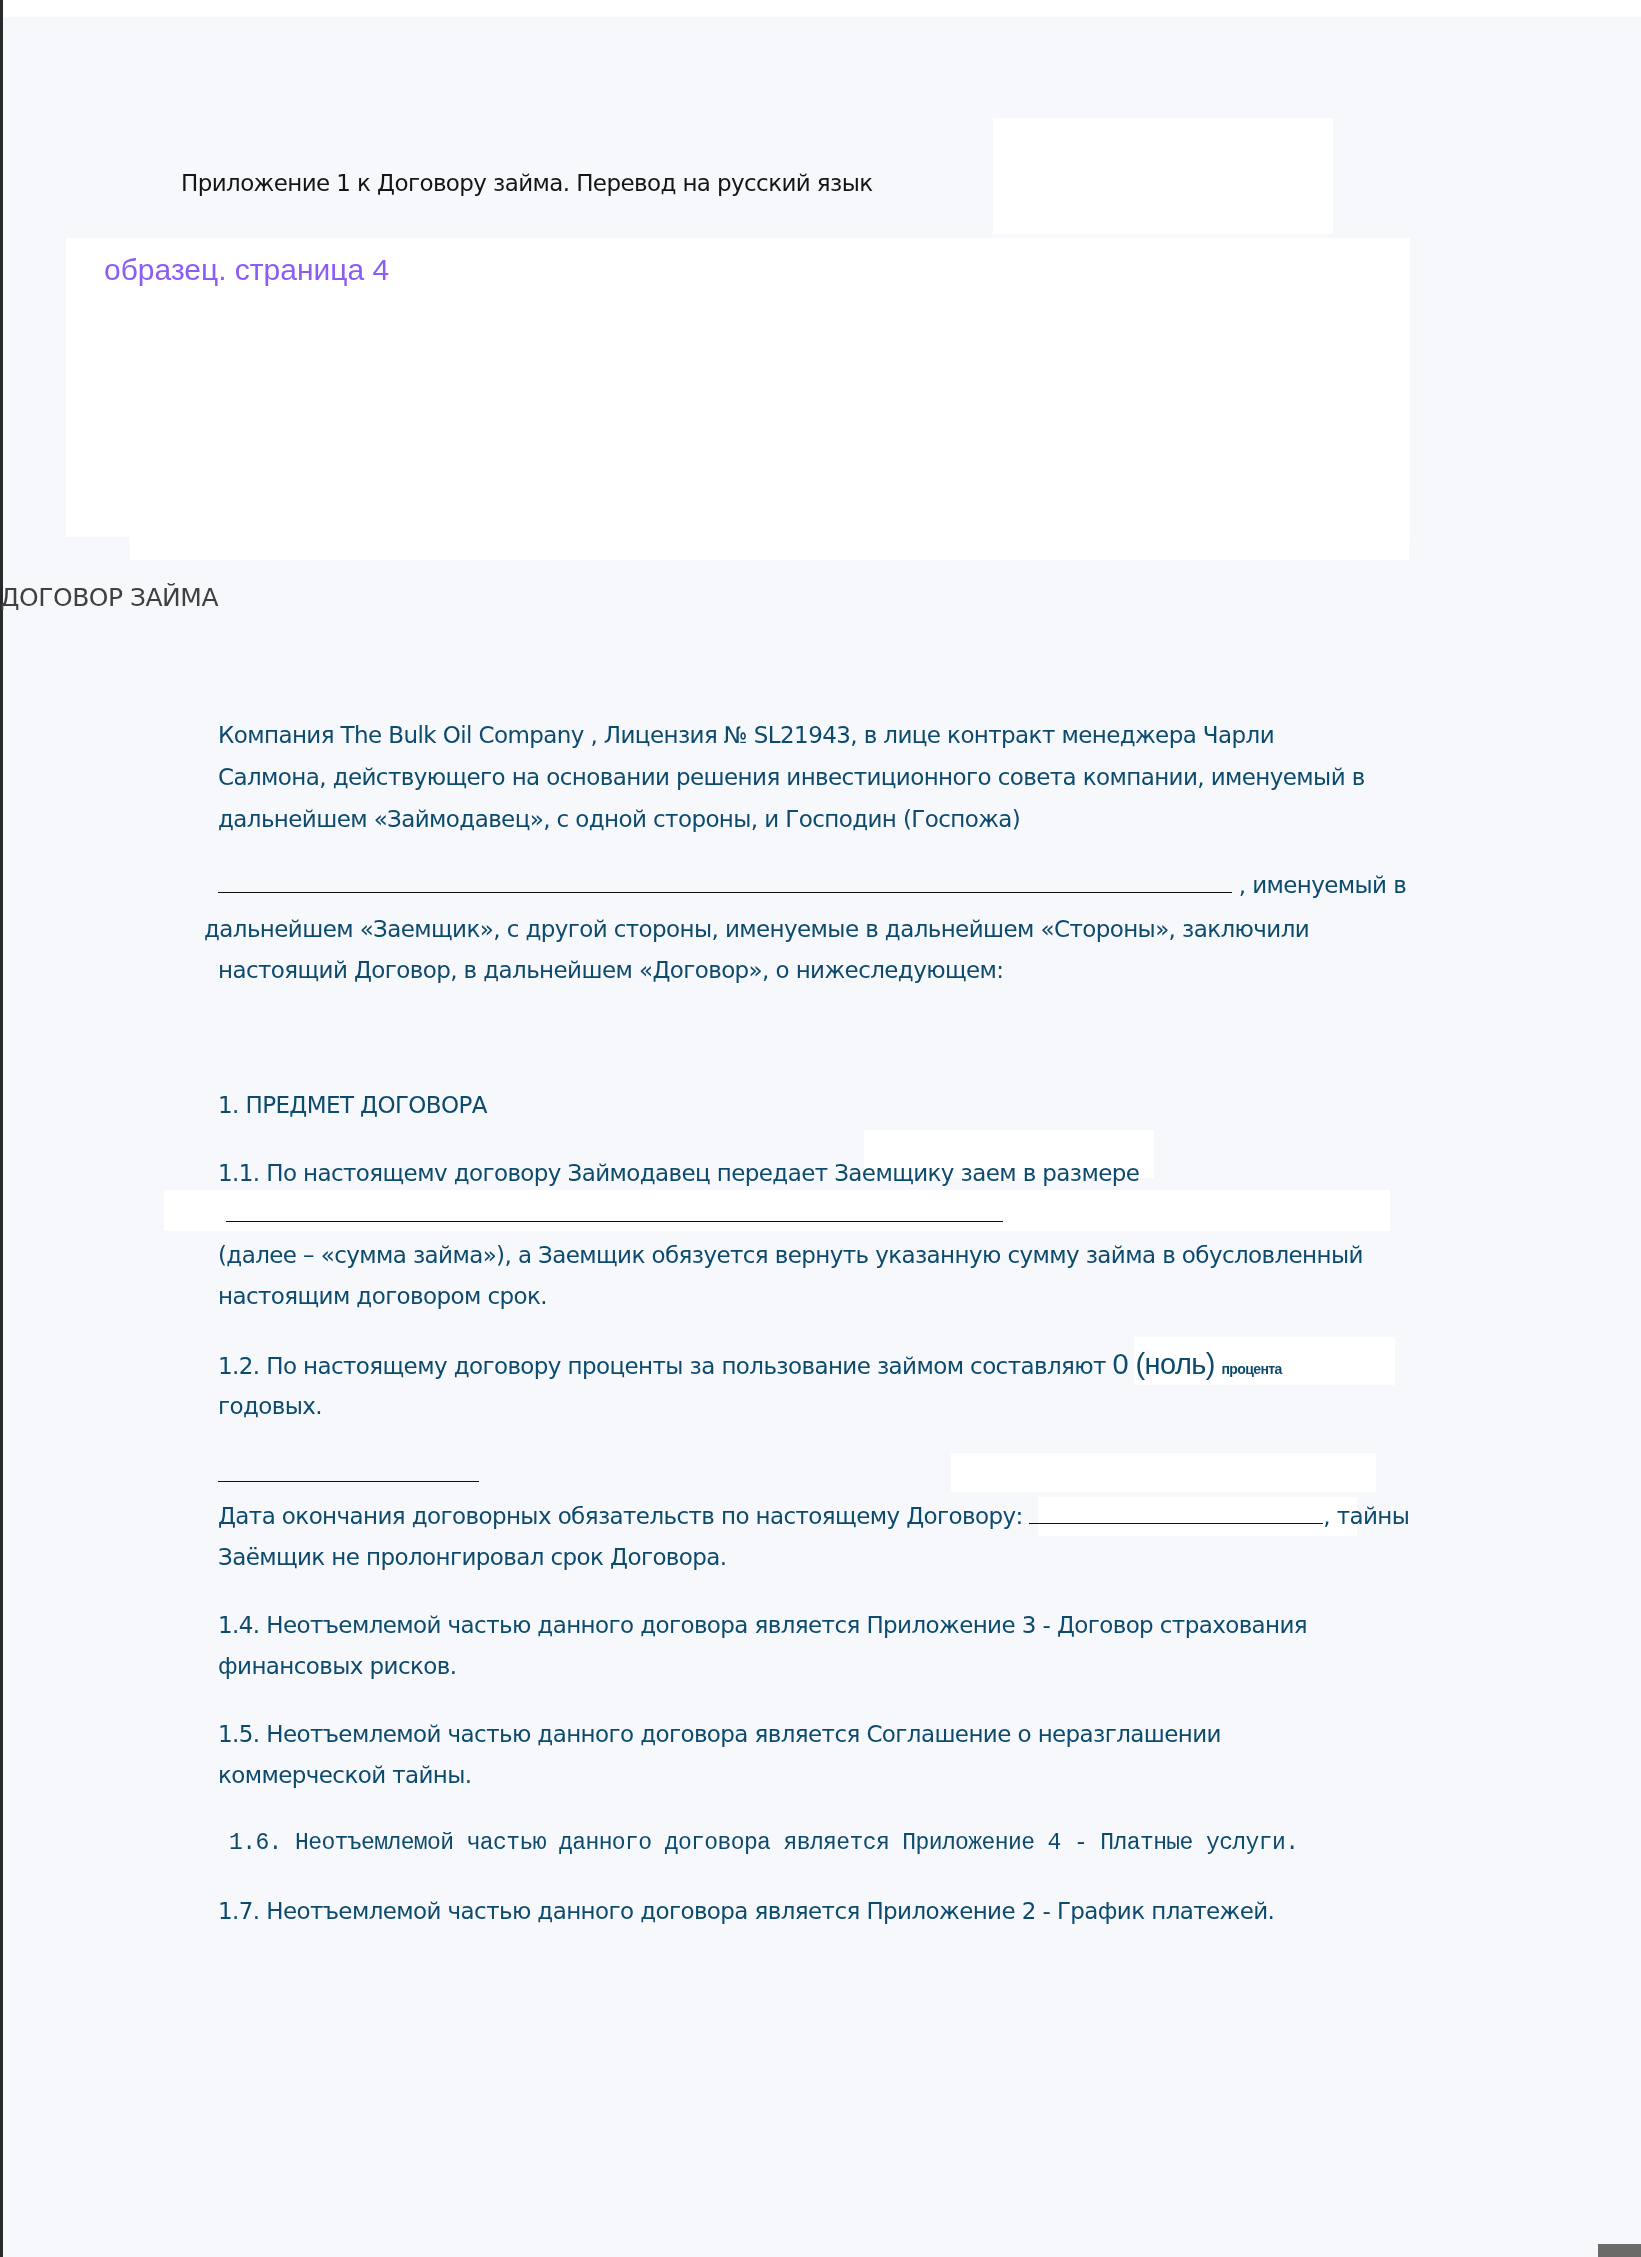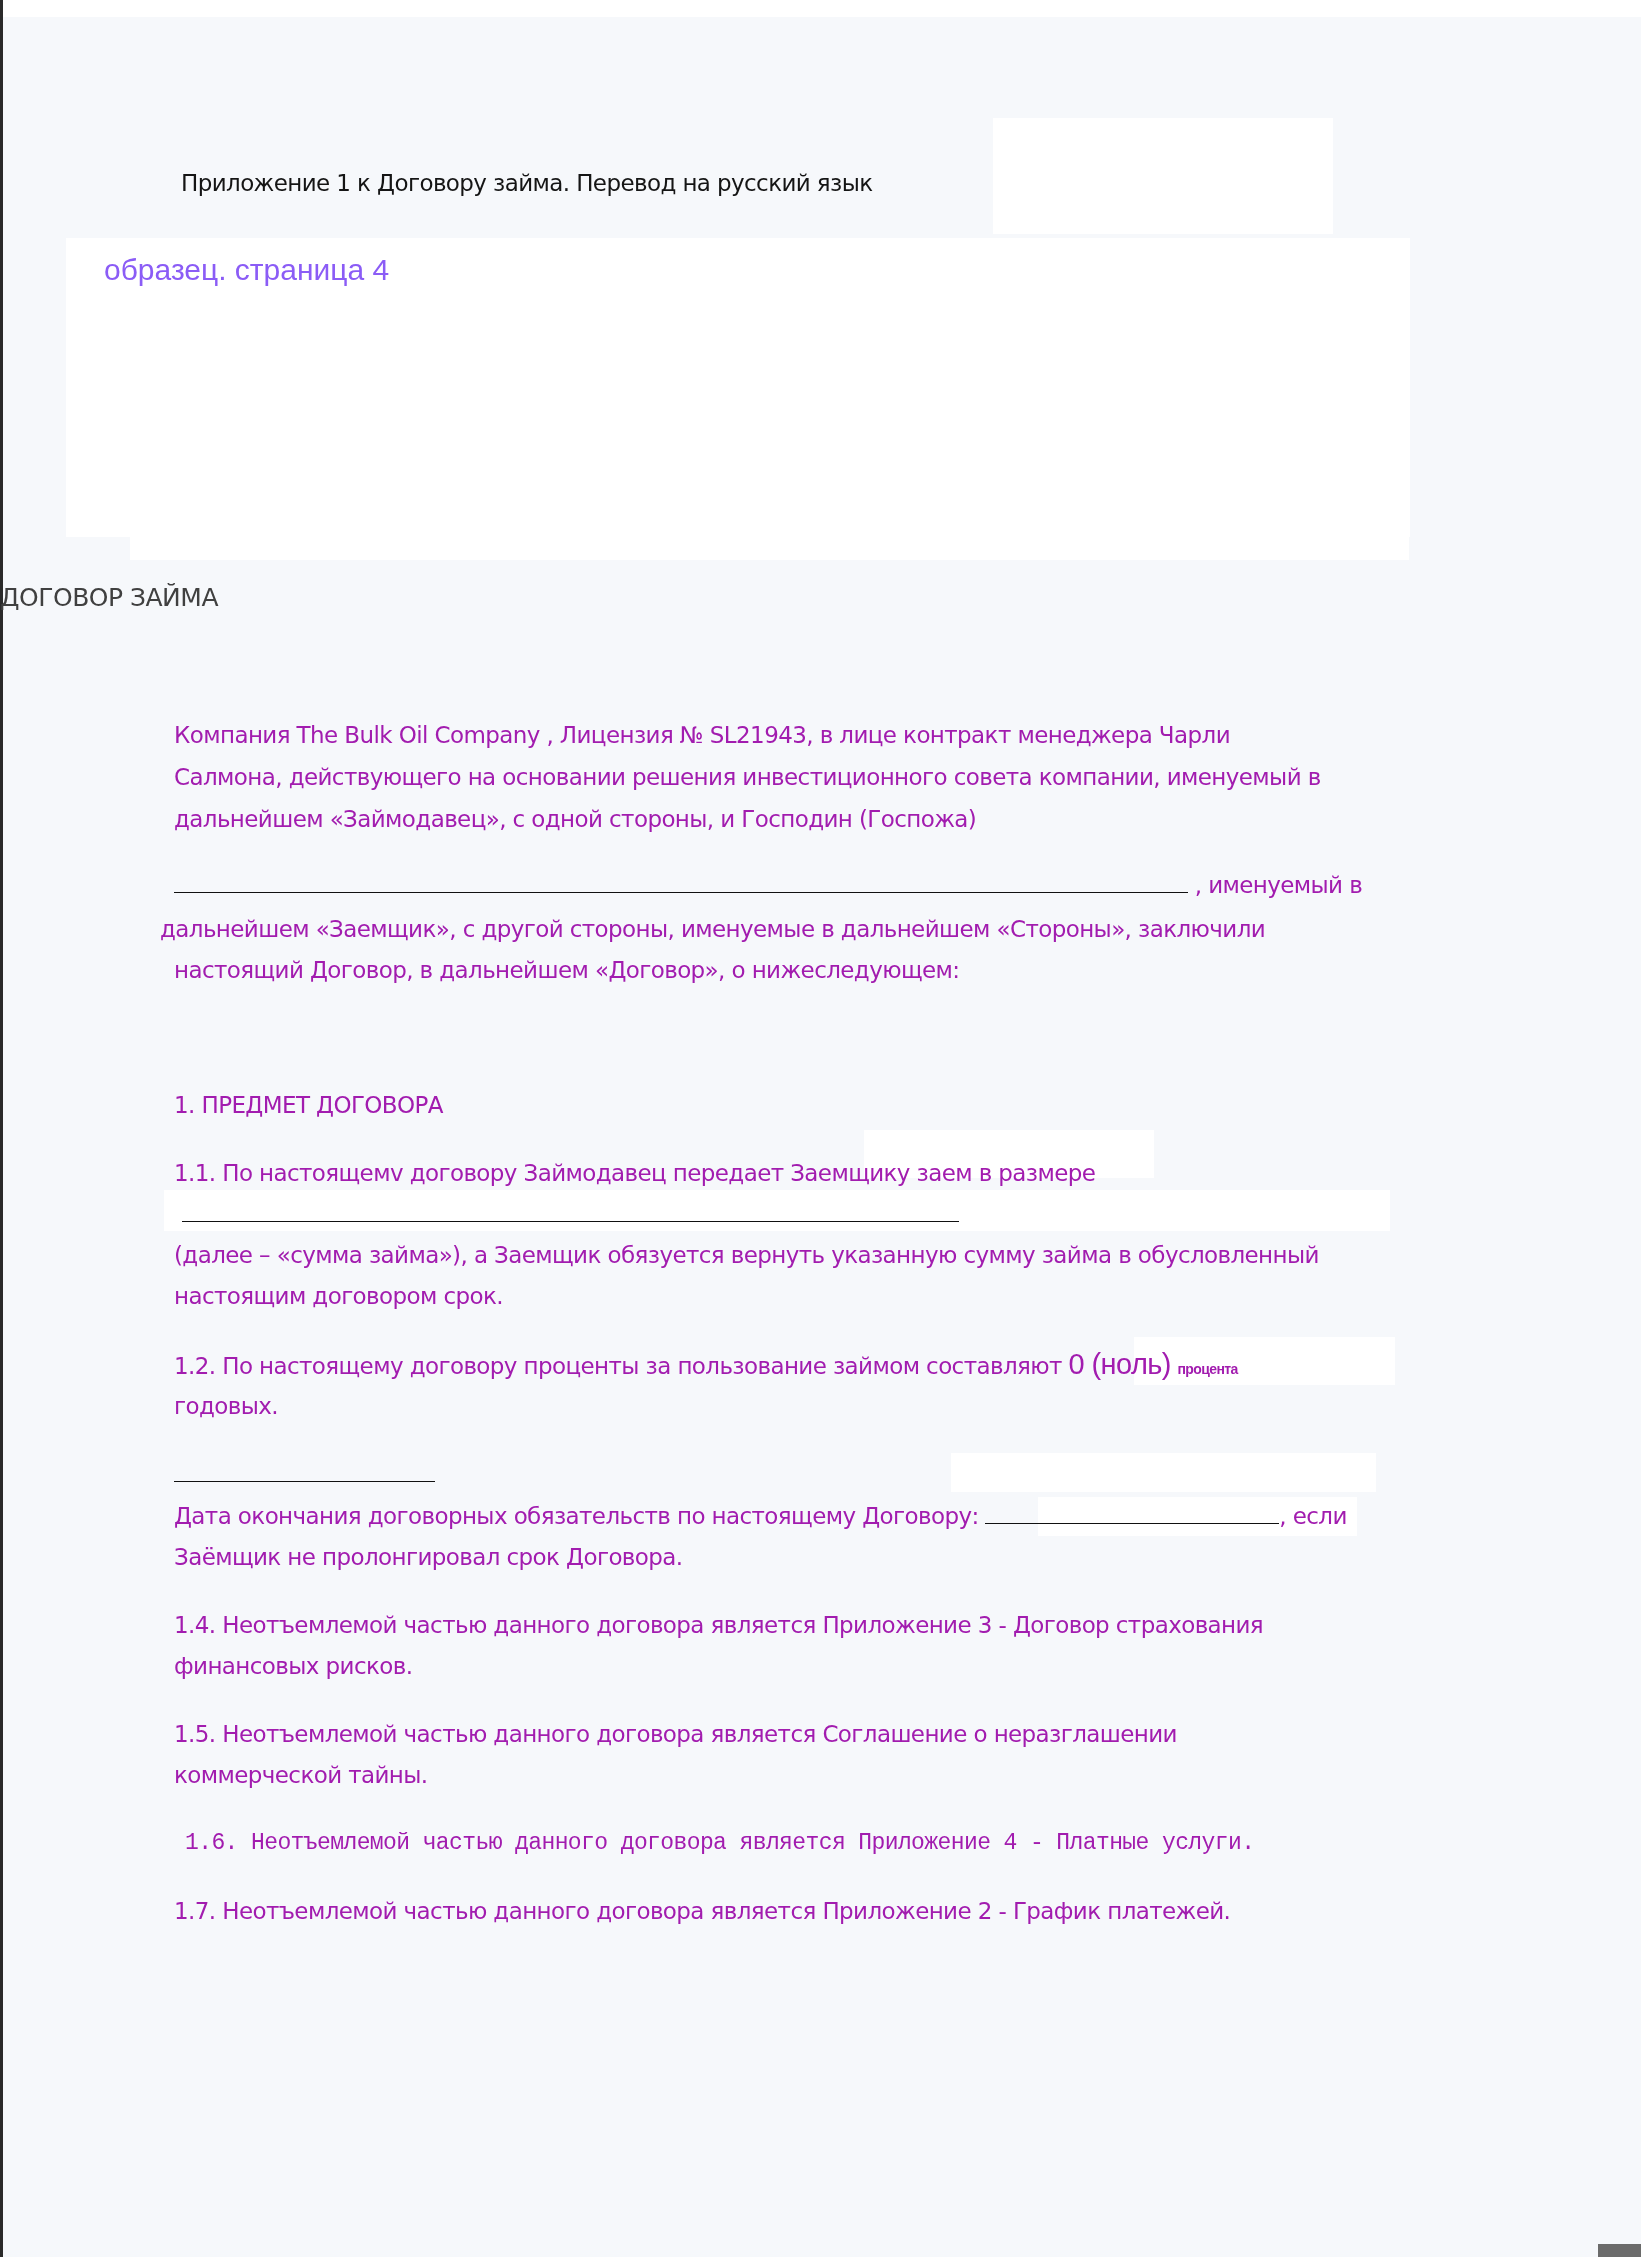--- a/index.html
+++ b/index.html
@@ -14,21 +14,21 @@
     }
     .scan-edge-top {
       position: absolute; left: 0; top: 0; width: 1641px; height: 17.4px; background: #ffffff;
     }
     .scan-corner {
       position: absolute; right: 0; bottom: 0; width: 43px; height: 13.5px; background: #6b6b6b;
     }
     .patch { position: absolute; background: #ffffff; }
     .doc-text {
       position: absolute; font-family: "DejaVu Sans", sans-serif; font-size: 23px;
-      line-height: 42px; letter-spacing: -0.6px; color: #a21caf; white-space: nowrap;
+      line-height: 42px; letter-spacing: -0.6px; color: #0c4a6e; white-space: nowrap; margin-left: 44px;
     }
     .header-line {
       position: absolute; left: 181px; top: 170px; font-family: "DejaVu Sans", sans-serif;
       font-size: 23px; letter-spacing: -0.6px; color: #151515;
     }
     .sample-label {
       position: absolute; left: 104px; top: 253px; font-family: "Liberation Sans", sans-serif;
       font-size: 30px; color: #8b5cf6;
     }
     .title {
@@ -84,21 +84,21 @@
   <span class="mono-fill">0 (ноль)</span>
   <span class="bold-small">процента</span>
 </div>
 <div class="doc-text" style="left:174px;top:1385px;">годовых.</div>
 
 <div class="doc-text" style="left:174px;top:1453px;">
   <span class="blank" style="width:261px;"></span>
 </div>
 <div class="doc-text" style="left:174px;top:1495px;">
   <span>Дата окончания договорных обязательств по настоящему Договору:</span>
-  <span class="blank" style="width:294px;"></span><span>, если</span>
+  <span class="blank" style="width:294px;"></span><span>, тайны</span>
 </div>
 <div class="doc-text" style="left:174px;top:1536px;">Заёмщик не пролонгировал срок Договора.</div>
 
 <div class="doc-text" style="left:174px;top:1604px;">1.4.  Неотъемлемой частью данного договора является Приложение 3 - Договор страхования</div>
 <div class="doc-text" style="left:174px;top:1645px;">финансовых рисков.</div>
 
 <div class="doc-text" style="left:174px;top:1713px;">1.5. Неотъемлемой частью данного договора является Соглашение о неразглашении</div>
 <div class="doc-text" style="left:174px;top:1754px;">коммерческой тайны.</div>
 
 <div class="doc-text" style="left:185px;top:1822px;font-family:Liberation Mono, monospace;">1.6. Неотъемлемой частью данного договора является Приложение 4 - Платные услуги.</div>

